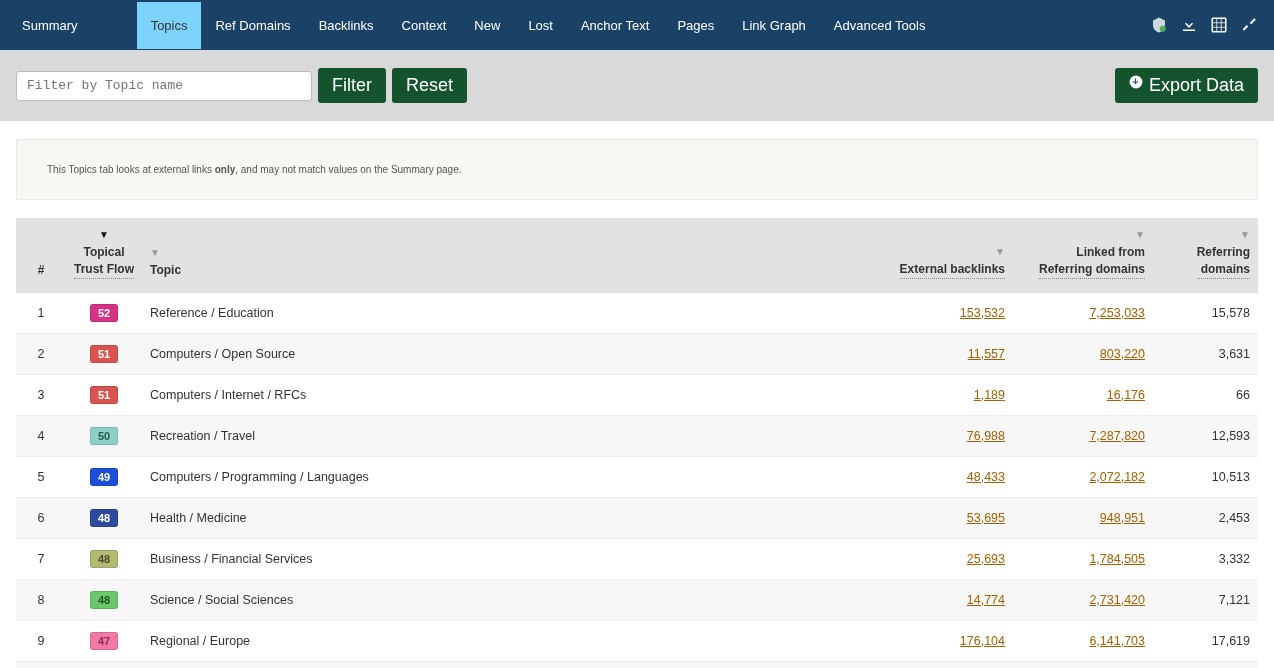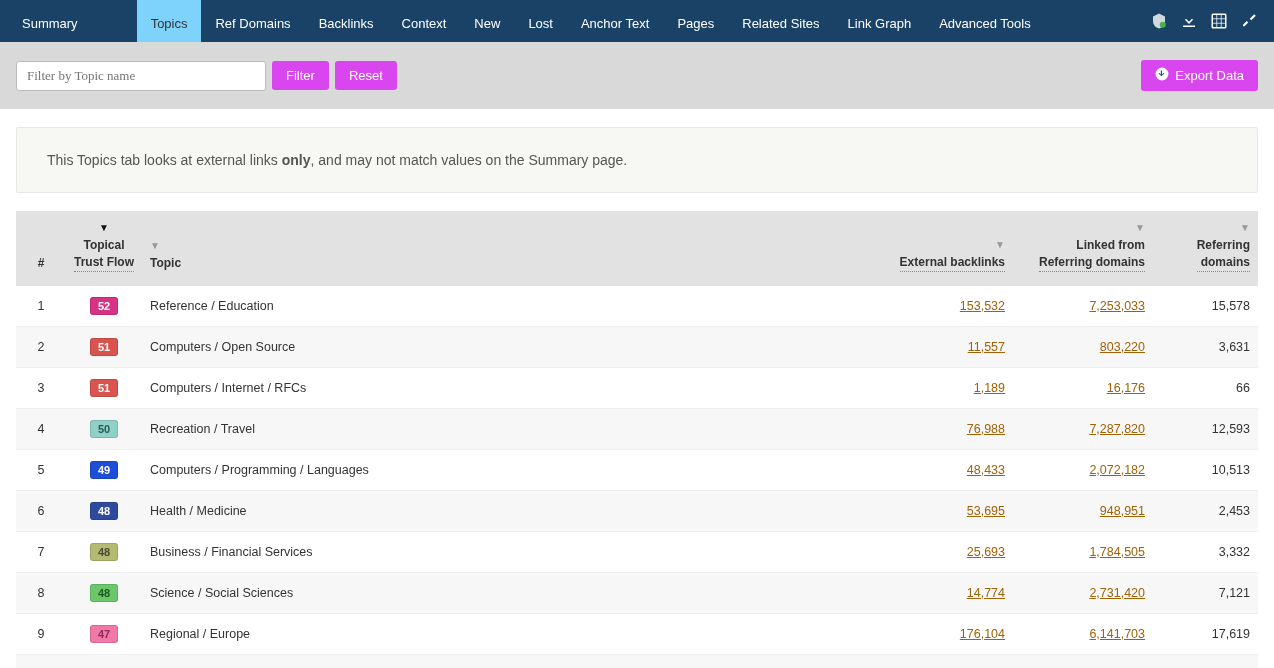--- a/index.html
+++ b/index.html
@@ -1,33 +1,33 @@
 <!DOCTYPE html>
 <html><head>
 <meta charset="utf-8">
 <style>
 * { margin: 0; padding: 0; box-sizing: border-box; }
 body { font-family: Verdana, Geneva, sans-serif; font-size: 13px; color: #333; background: #fff; }
 
-.nav-bar { background: #1a4266; height: 42px; display: flex; padding: 0 8px; }
+.nav-bar { background: #1a4266; height: 50px; display: flex; align-items: center; padding: 0 8px; }
 .nav-left { display: flex; flex: 1; }
 .nav-item { color: #fff; padding: 16px 14px; cursor: pointer; font-size: 13px; }
 .nav-item.active { background: #7dd3fc; color: #333; margin-left: 45px; }
 .nav-right { display: flex; gap: 12px; padding-right: 8px; }
 .nav-icon { color: #fff; font-size: 18px; cursor: pointer; display: flex; align-items: center; }
 
 .filter-bar { background: #d9d9d9; padding: 18px 16px; display: flex; align-items: center; gap: 6px; }
-.filter-input { width: 250px; height: 30px; padding: 4px 10px; border: 1px solid #bbb; border-radius: 3px; font-family: Liberation Serif, serif; font-size: 13px; color: #555; }
-.btn-dark { background: #d946ef; color: #fff; border: none; padding: 7px 14px; border-radius: 3px; font-family: inherit; font-size: 13px; cursor: pointer; }
+.filter-input { width: 296px; height: 30px; padding: 4px 10px; border: 1px solid #bbb; border-radius: 3px; font-family: Liberation Mono, monospace; font-size: 13px; color: #555; }
+.btn-dark { background: #14532d; color: #fff; border: none; padding: 7px 14px; border-radius: 3px; font-family: inherit; font-size: 18px; cursor: pointer; }
 .spacer { flex: 1; }
-.export-btn { display: flex; align-items: center; gap: 6px; margin-left: 46px; }
+.export-btn { display: flex; gap: 6px; margin-left: 46px; }
 .export-icon { font-size: 14px; }
 
 .content { padding: 18px 16px; }
-.info-box { background: #f7f7f3; border: 1px solid #e8e8e4; border-radius: 2px; padding: 24px 30px; color: #555; font-size: 14px; margin-bottom: 18px; }
+.info-box { background: #f7f7f3; border: 1px solid #e8e8e4; border-radius: 2px; padding: 24px 30px; color: #555; font-size: 10px; margin-bottom: 18px; }
 .info-box strong { font-weight: bold; }
 
 table { width: 100%; border-collapse: collapse; }
 thead tr { background: #e2e2e2; }
 th { text-align: left; padding: 10px 8px 14px 8px; vertical-align: bottom; font-weight: bold; font-size: 12px; color: #333; line-height: 1.4; }
 th.num-col { text-align: center; width: 50px; }
 th.tf-col { text-align: center; width: 76px; }
 th.right { text-align: right; }
 th .sort { display: block; font-size: 10px; color: #999; margin-bottom: 6px; height: 10px; }
 th .sort.active { color: #111; }
@@ -50,21 +50,20 @@
   <div class="nav-left" id="nav-left">
       <div class="nav-item">Summary</div>
       <div class="nav-item active">Topics</div>
       <div class="nav-item">Ref Domains</div>
       <div class="nav-item">Backlinks</div>
       <div class="nav-item">Context</div>
       <div class="nav-item">New</div>
       <div class="nav-item">Lost</div>
       <div class="nav-item">Anchor Text</div>
       <div class="nav-item">Pages</div>
-      <div class="nav-item">Related Sites</div>
       <div class="nav-item">Link Graph</div>
       <div class="nav-item">Advanced Tools</div>
     </div>
   <div class="nav-right">
     <span class="nav-icon">
         <svg width="18" height="18" viewBox="0 0 24 24" fill="#cfd8dc">
           <path d="M12 2l8 4v6c0 5-3.5 9-8 10-4.5-1-8-5-8-10V6l8-4z"></path>
           <circle cx="17" cy="17" r="4" fill="#4caf50"></circle>
         </svg>
       </span>

